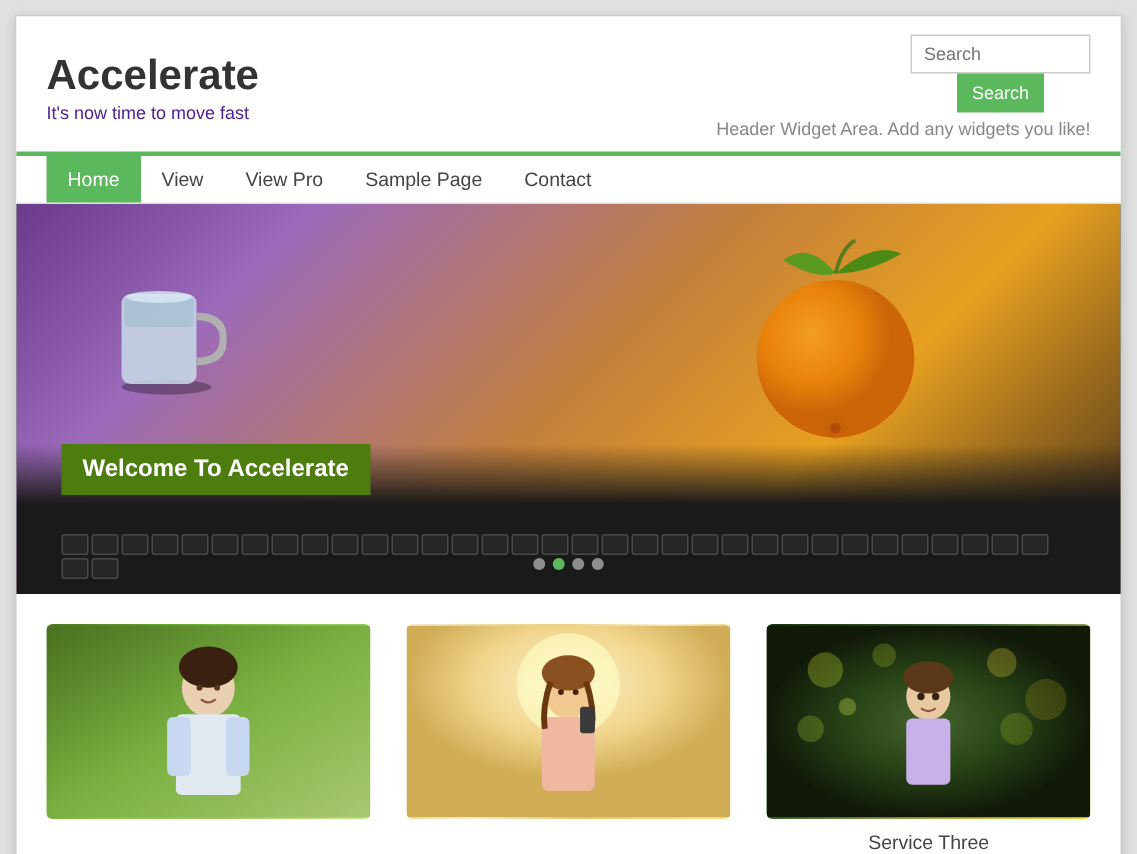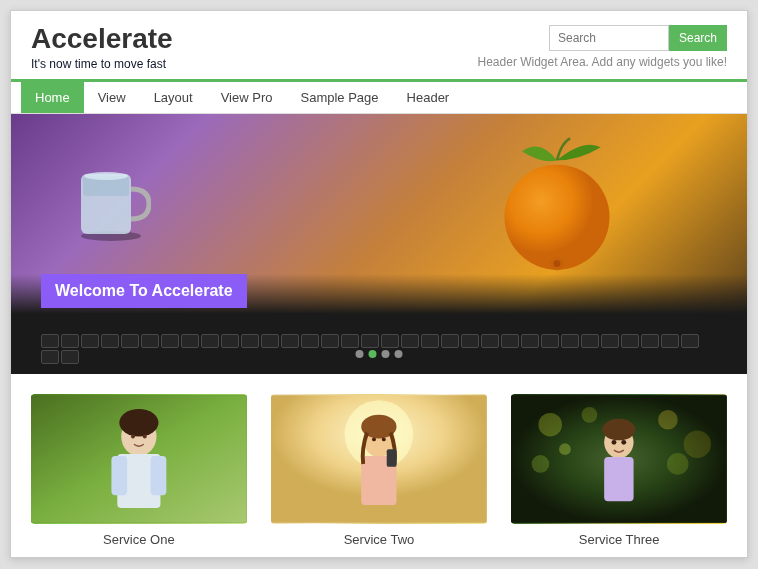--- a/index.html
+++ b/index.html
@@ -28,32 +28,33 @@
       border-bottom: 3px solid #5cb85c;
     }
     .header-left {}
     .site-title {
       font-size: 28px;
       font-weight: bold;
       color: #333;
     }
     .site-tagline {
       font-size: 12px;
-      color: #0f172a;
+      color: #4c1d95;
       margin-top: 2px;
     }
     .header-right {
       display: flex;
       flex-direction: column;
       align-items: flex-end;
     }
     .search-row {
       display: flex;
-      align-items: flex-end;
+      align-items: center;
       gap: 0;
+      flex-direction: column;
     }
     .search-input {
       border: 1px solid #ccc;
       padding: 4px 8px;
       font-size: 12px;
       width: 120px;
       height: 26px;
       outline: none;
     }
     .search-button {
@@ -67,21 +68,21 @@
     }
     .header-widget-text {
       font-size: 12px;
       color: #888;
       margin-top: 4px;
     }
     
     .nav-bar {
       background: #fff;
       border-bottom: 1px solid #ddd;
-      padding: 0 10px;
+      padding: 0 20px;
     }
     .nav-list {
       list-style: none;
       display: flex;
       gap: 0;
     }
     .nav-list li a {
       display: block;
       padding: 8px 14px;
       font-size: 13px;
@@ -158,21 +159,21 @@
       height: 90px;
     }
     
     .slide-overlay {
       position: absolute;
       bottom: 60px;
       left: 30px;
       width: 280px;
     }
     .slide-title {
-      background: #8b5cf6;
+      background: #4d7c0f;
       color: #fff;
       padding: 8px 14px;
       font-size: 16px;
       font-weight: bold;
       display: inline-block;
       margin-bottom: 6px;
     }
     .slide-desc {
       background: rgba(0,0,0,0.55);
       color: #fff;
@@ -261,30 +262,27 @@
 
   <div class="nav-bar">
     <ul class="nav-list">
       <li class="active">
           <a href="#">Home</a>
         </li>
       <li>
           <a href="#">View</a>
         </li>
       <li>
-          <a href="#">Layout</a>
-        </li>
-      <li>
           <a href="#">View Pro</a>
         </li>
       <li>
           <a href="#">Sample Page</a>
         </li>
       <li>
-          <a href="#">Header</a>
+          <a href="#">Contact</a>
         </li>
     </ul>
   </div>
 
   <div class="hero-slider">
     <div class="hero-canvas">
 
       <div class="hero-bg"></div>
 
       <svg class="mug" viewBox="0 0 80 90" xmlns="http://www.w3.org/2000/svg">
@@ -391,21 +389,20 @@
             <rect x="122" y="62" width="16" height="40" rx="4" fill="#c8d8f0"></rect>
 
             <ellipse cx="110" cy="28" rx="20" ry="14" fill="#3a2010"></ellipse>
 
             <circle cx="104" cy="42" r="2" fill="#5a3020"></circle>
             <circle cx="116" cy="42" r="2" fill="#5a3020"></circle>
             <path d="M105 50 Q110 54 115 50" stroke="#8a5040" stroke-width="1.5" fill="none"></path>
           </svg>
         </div>
       </div>
-      <div class="service-label">Service One</div>
     </div>
 
     <div class="service-item">
       <div class="service-image">
         <div class="service-img-2">
           <svg width="100%" height="100%" viewBox="0 0 220 130" xmlns="http://www.w3.org/2000/svg">
             <rect width="220" height="130" fill="#f0e0b0"></rect>
             <rect width="220" height="130" fill="url(#g2)" opacity="0.8"></rect>
             <defs>
               <radialGradient id="g2" cx="50%" cy="30%">
@@ -425,21 +422,20 @@
             <path d="M98 38 Q92 55 94 70" stroke="#6a3810" stroke-width="4" fill="none"></path>
             <path d="M122 38 Q128 55 126 70" stroke="#6a3810" stroke-width="4" fill="none"></path>
 
             <rect x="118" y="55" width="10" height="18" rx="2" fill="#3a3a3a"></rect>
 
             <circle cx="105" cy="45" r="2" fill="#4a2010"></circle>
             <circle cx="115" cy="45" r="2" fill="#4a2010"></circle>
           </svg>
         </div>
       </div>
-      <div class="service-label">Service Two</div>
     </div>
 
     <div class="service-item">
       <div class="service-image">
         <div class="service-img-3">
           <svg width="100%" height="100%" viewBox="0 0 220 130" xmlns="http://www.w3.org/2000/svg">
             <rect width="220" height="130" fill="#1a2810"></rect>
             <rect width="220" height="130" fill="url(#g3)" opacity="0.9"></rect>
             <defs>
               <radialGradient id="g3" cx="50%" cy="50%">

